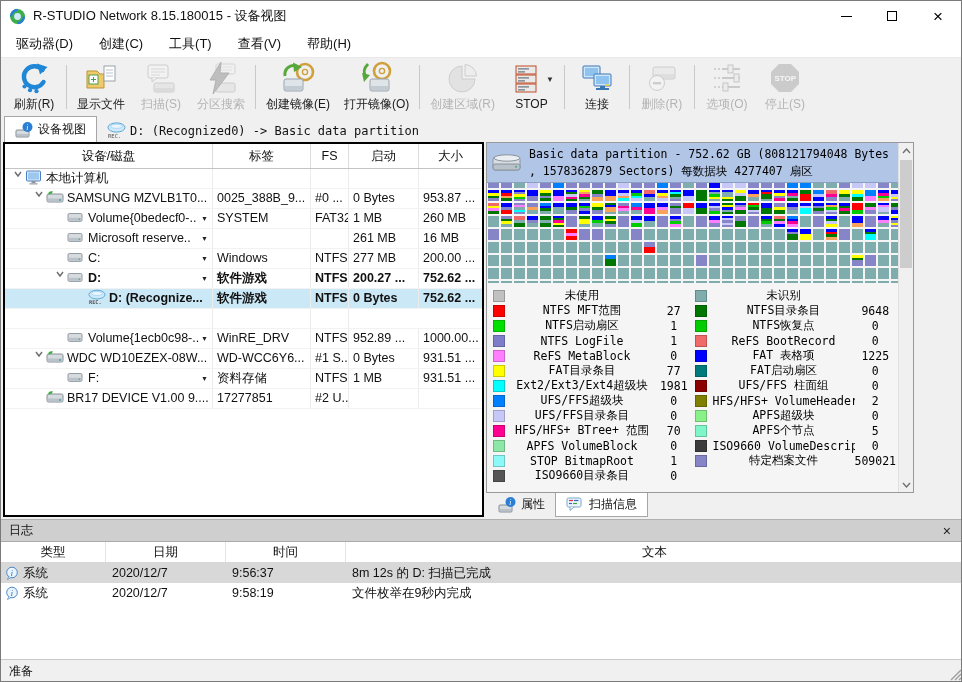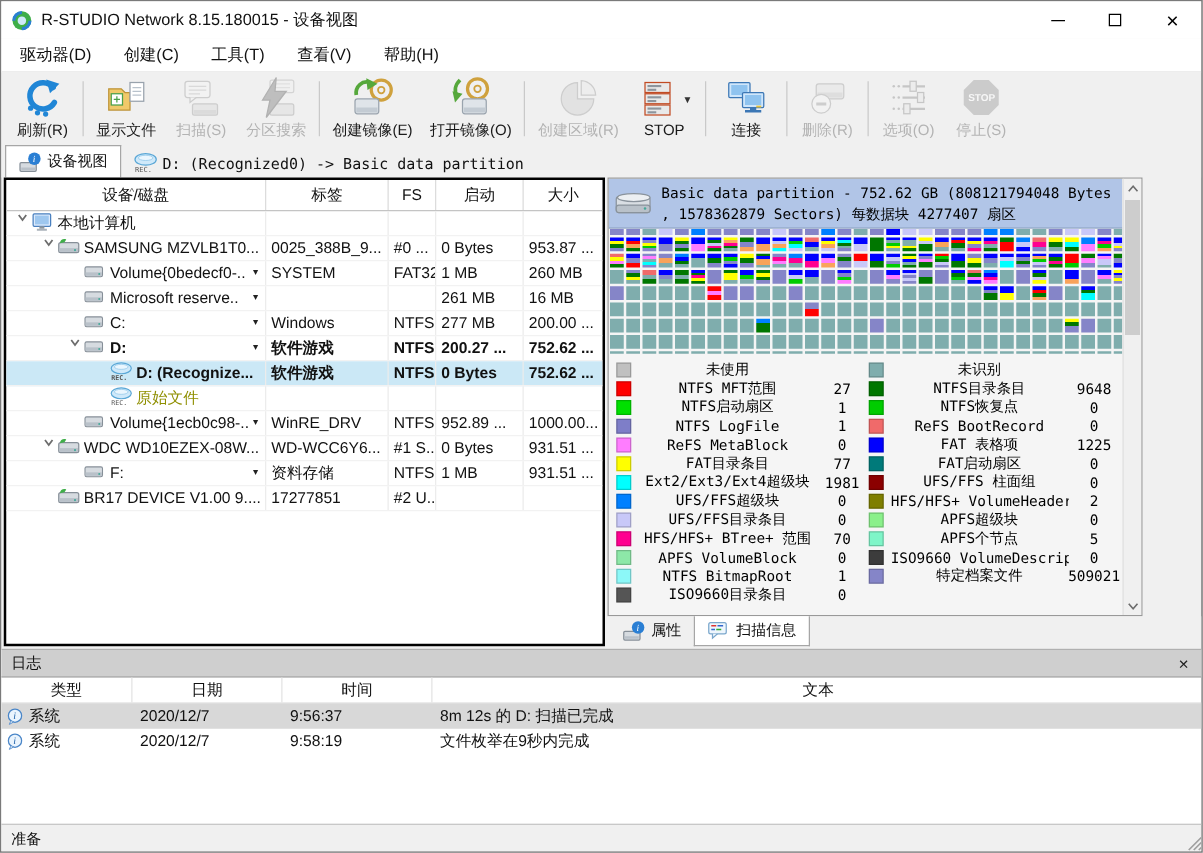--- a/index.html
+++ b/index.html
@@ -488,32 +488,20 @@
               </svg>
             </span>
             <span class="nm">D: (Recognize...</span>
           </div>
           <div>软件游戏</div>
           <div>NTFS</div>
           <div>0 Bytes</div>
           <div>752.62 ...</div>
         </div>
         <div class="t-row">
-          <div class="name-cell">
-            <span class="tree-pad" style="width: 69px;"></span>
-            <span class="exp"></span>
-            <span class="node-icon">
-              <svg viewBox="0 0 19 16" width="19" height="16">
-                <ellipse cx="9.5" cy="5.5" rx="8.5" ry="4.6" fill="#cfe9fa" stroke="#5aa7d6"></ellipse>
-                <ellipse cx="9.5" cy="4.3" rx="5.8" ry="2.1" fill="#eaf6fe" stroke="#8fc6e8" stroke-width=".6"></ellipse>
-                <text x="1" y="15.5" font-size="5.6" fill="#555" font-family="monospace">REC.</text>
-              </svg>
-            </span>
-            <span class="nm" style="color: rgb(143, 143, 0);">原始文件</span>
-          </div>
           <div></div>
           <div></div>
           <div></div>
           <div></div>
         </div>
         <div class="t-row">
           <div class="name-cell">
             <span class="tree-pad" style="width: 48px;"></span>
             <span class="exp"></span>
             <span class="node-icon">
@@ -995,21 +983,21 @@
               <span class="leg-label">HFS/HFS+ BTree+ 范围</span>
               <span class="leg-count">70</span>
             </div>
             <div class="leg-row">
               <span class="chip" style="background: rgb(141, 232, 168);"></span>
               <span class="leg-label">APFS VolumeBlock</span>
               <span class="leg-count">0</span>
             </div>
             <div class="leg-row">
               <span class="chip" style="background: rgb(140, 248, 248);"></span>
-              <span class="leg-label">NTFS BitmapRoot</span>
+              <span class="leg-label">STOP BitmapRoot</span>
               <span class="leg-count">1</span>
             </div>
             <div class="leg-row">
               <span class="chip" style="background: rgb(85, 85, 85);"></span>
               <span class="leg-label">ISO9660目录条目</span>
               <span class="leg-count">0</span>
             </div>
           </div>
         <div class="leg-col" id="legend-right">
             <div class="leg-row">

